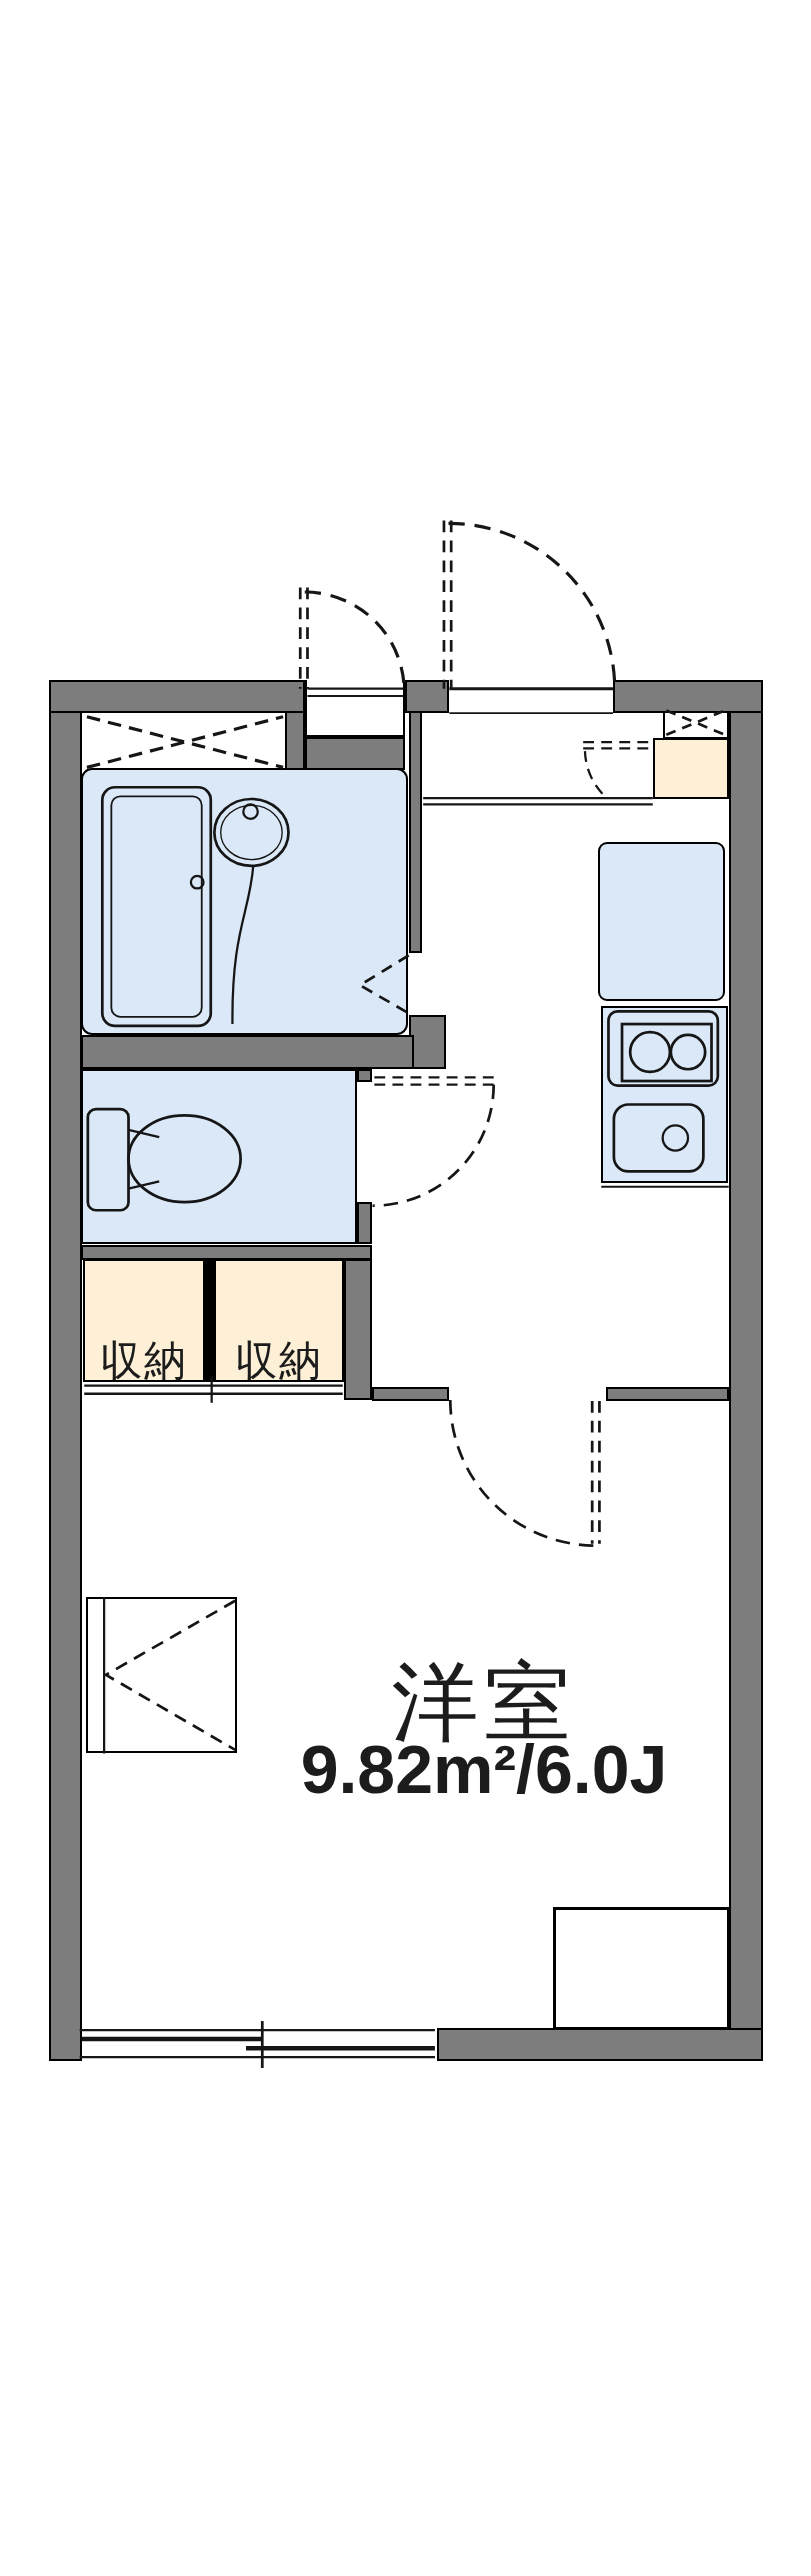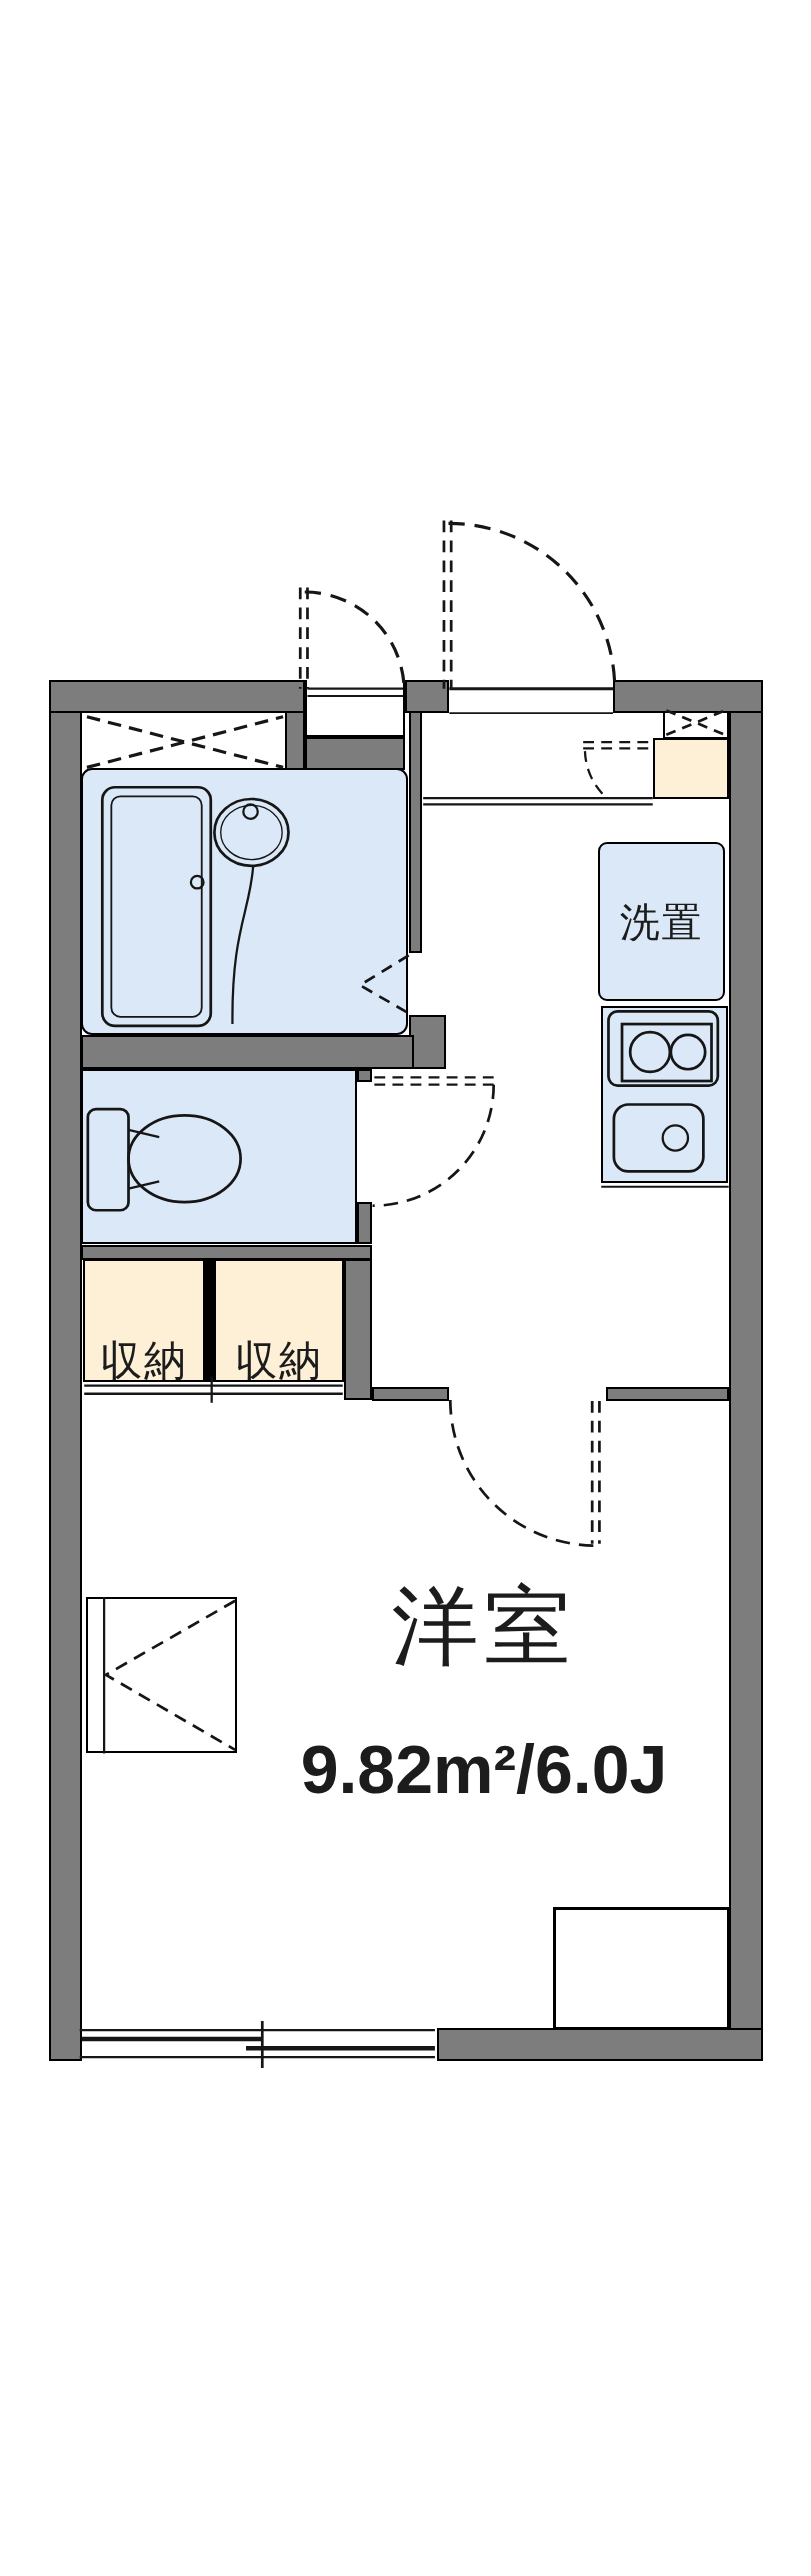--- a/index.html
+++ b/index.html
@@ -167,24 +167,21 @@
       <line x1="290" y1="2236" x2="290" y2="2288" stroke-width="3"></line>
     </g>
   </svg>
 
   <div class="abs lbl lbl-storage" style="left:83px;top:1259px;width:122px;height:123px;">
       <span>収納</span>
     </div>
   <div class="abs lbl lbl-storage" style="left:214px;top:1259px;width:130px;height:123px;">
       <span>収納</span>
     </div>
-  <div class="abs lbl lbl-washer" style="left:598px;top:842px;width:127px;height:159px;">
-      <span>洗置</span>
-    </div>
-  <div class="abs lbl lbl-room" style="left:303px;top:1580px;width:362px;height:90px;">
+  <div class="abs lbl lbl-room" style="left:303px;top:1656px;width:362px;height:90px;">
       <span>洋室</span>
     </div>
   <div class="abs lbl lbl-area" style="left:303px;top:1739px;width:362px;height:60px;">
       <span>9.82m²/6.0J</span>
     </div>
 
 </div>
 
 
 </body></html>

